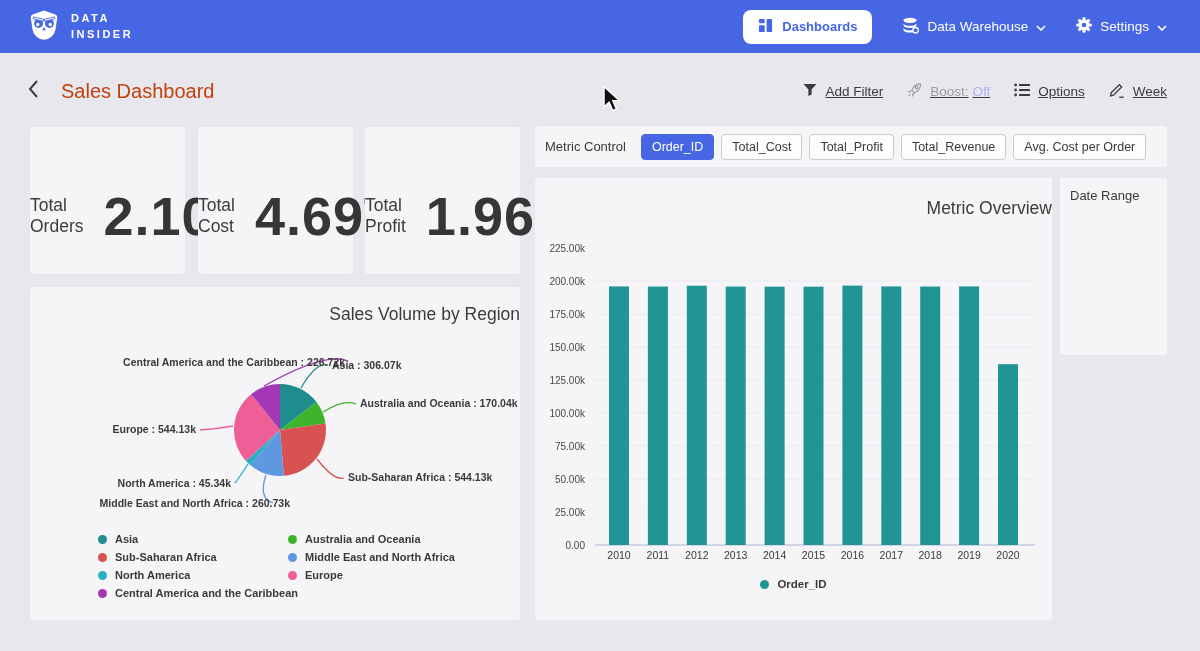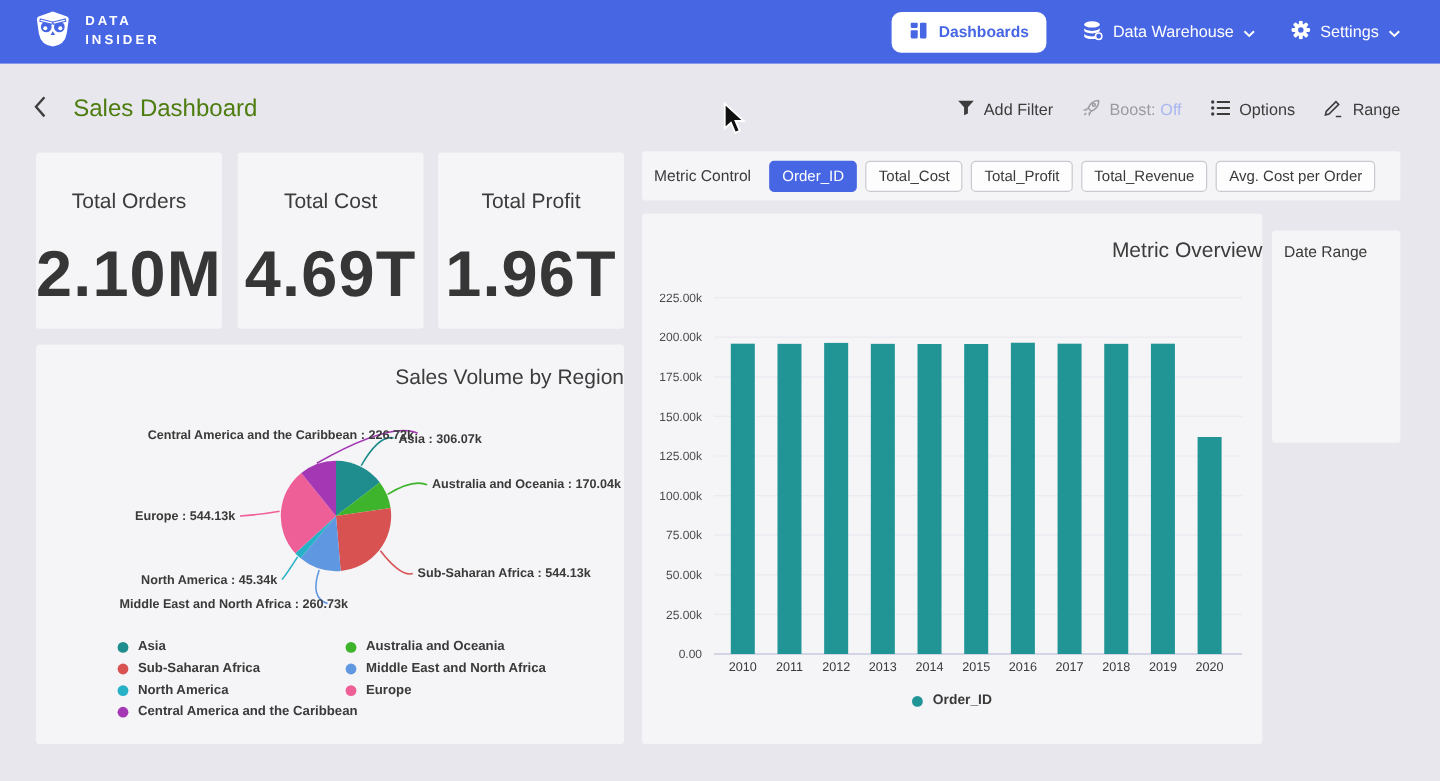--- a/index.html
+++ b/index.html
@@ -13,30 +13,30 @@
   .brand-text { color:#fff; font-size:11px; font-weight:bold; letter-spacing:2.5px; line-height:1.45; }
   .nav-right { display:flex; align-items:center; gap:30px; }
   .nav-pill { display:flex; align-items:center; gap:9px; background:#fff; color:#4766e4;
               font-size:13px; font-weight:bold; padding:8px 15px; border-radius:8px; cursor:pointer; }
   .nav-item { display:flex; align-items:center; gap:8px; color:#fff; font-size:13.5px; font-weight:500; cursor:pointer; }
 
   
   .page-header { position:absolute; left:0; top:55px; width:1200px; height:72px;
                  display:flex; align-items:center; justify-content:space-between; padding:0 33px 0 28px; }
   .ph-left { display:flex; align-items:center; gap:22px; }
-  .page-title { font-size:20px; font-weight:500; color:#4d7c0f; }
+  .page-title { font-size:20px; font-weight:500; color:#c2410c; }
   .ph-right { display:flex; align-items:center; gap:24px; }
-  .ph-action { display:flex; align-items:center; gap:8px; font-size:13.5px; font-weight:500; color:#3c3c3c; cursor:pointer; }
+  .ph-action { display:flex; align-items:center; gap:8px; font-size:13.5px; font-weight:500; color:#3c3c3c; cursor:pointer;text-decoration:underline; }
   .boost-label { color:#9b9ba2; }
   .boost-state { color:#a9b6ee; margin-left:-4px; }
 
   
   .card { position:absolute; background:#f5f4f6; border-radius:3px; }
 
-  .kpi-card { width:155px; height:147px; top:127px; display:flex; flex-direction:column;
+  .kpi-card { width:155px; height:147px; top:127px; display:flex; flex-direction:row;
               align-items:center; padding-top:30px; gap:20px; }
   .kpi-label { font-size:17.5px; font-weight:500; color:#3c3c3c; }
   .kpi-value { font-size:54px; font-weight:bold; color:#363636; letter-spacing:1px; }
 
   .pie-card  { left:30px; top:287px; width:490px; height:333px; }
   .chart-title { position:absolute; width:100%; text-align:right; font-size:17.5px; font-weight:500; color:#3c3c3c; }
   .pie-card .chart-title { top:17px; }
   .pie-legend-col { position:absolute; display:flex; flex-direction:column; gap:6px; }
   .legend-item { display:flex; align-items:center; gap:8px; font-size:11px; font-weight:bold; color:#3a3a3a; cursor:pointer; }
   .legend-dot { width:9px; height:9px; border-radius:50%; flex:0 0 auto; }
@@ -46,21 +46,21 @@
   .metric-label { font-size:13px; color:#3a3a3a; margin-right:8px; }
   .btn { font-family:"Liberation Sans", sans-serif; font-size:12.5px; color:#3a3a3a; background:#fdfdfe;
          border:1px solid #c9c9cf; border-radius:4px; padding:5px 10px; cursor:pointer; white-space:nowrap; }
   .btn.selected { background:#4766e4; border-color:#4766e4; color:#fff; }
 
   .bar-card { left:535px; top:178px; width:517px; height:442px; }
   .bar-card .chart-title { top:20px; }
   .bar-legend { position:absolute; left:0; top:400px; width:100%; display:flex; justify-content:center; }
   .bar-legend .legend-item { font-size:11.5px; }
 
-  .date-card { left:1060px; top:192px; width:107px; height:177px; padding:10px 8px; }
+  .date-card { left:1060px; top:178px; width:107px; height:177px; padding:10px 8px; }
   .date-title { font-size:13px; color:#3a3a3a; margin-bottom:9px; padding-left:2px; }
   .date-card .btn { display:block; width:91px; margin-bottom:6px; text-align:center; padding:5px 0; }
 
   svg.abs { position:absolute; left:0; top:0; }
   .cursor { position:absolute; left:600px; top:85px; z-index:50; pointer-events:none; }
 </style>
 </head>
 <body>
 
 <nav class="navbar">
@@ -174,21 +174,21 @@
       </span>
       <span>Options</span>
     </div>
     <div class="ph-action">
       <span>
         <svg width="16" height="16" viewBox="0 0 16 16" fill="none" stroke="#3c3c3c" stroke-width="1.3">
           <path d="M2.2 10.8L10.3 2.7l2.3 2.3-8.1 8.1-3 0.7z"></path>
           <path d="M10.2 15.2h4.5"></path>
         </svg>
       </span>
-      <span>Range</span>
+      <span>Week</span>
     </div>
   </div>
 </div>
 
 <div class="card kpi-card" style="left:30px;">
   <div class="kpi-label">Total Orders</div>
   <div class="kpi-value">2.10M</div>
 </div>
 <div class="card kpi-card" style="left:198px;">
   <div class="kpi-label">Total Cost</div>

